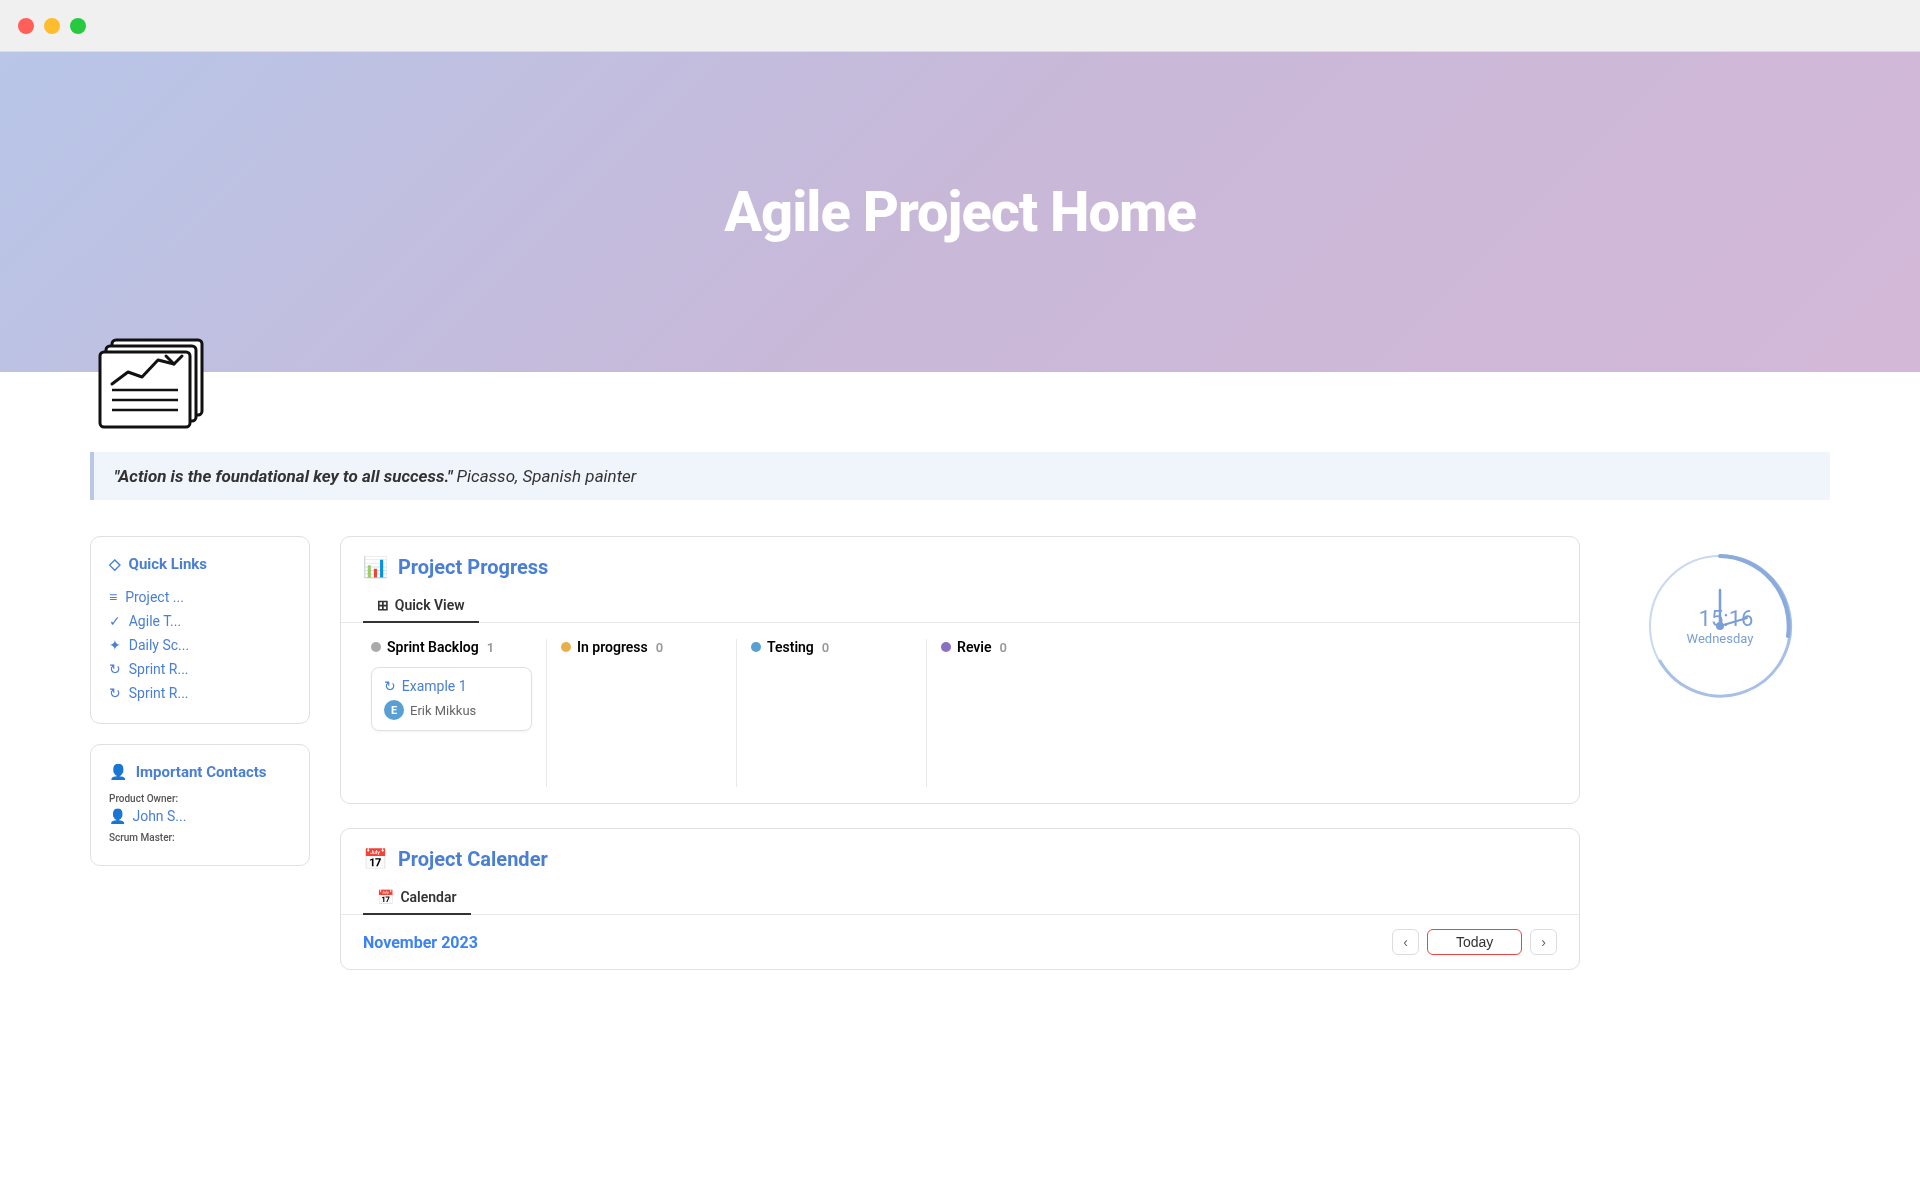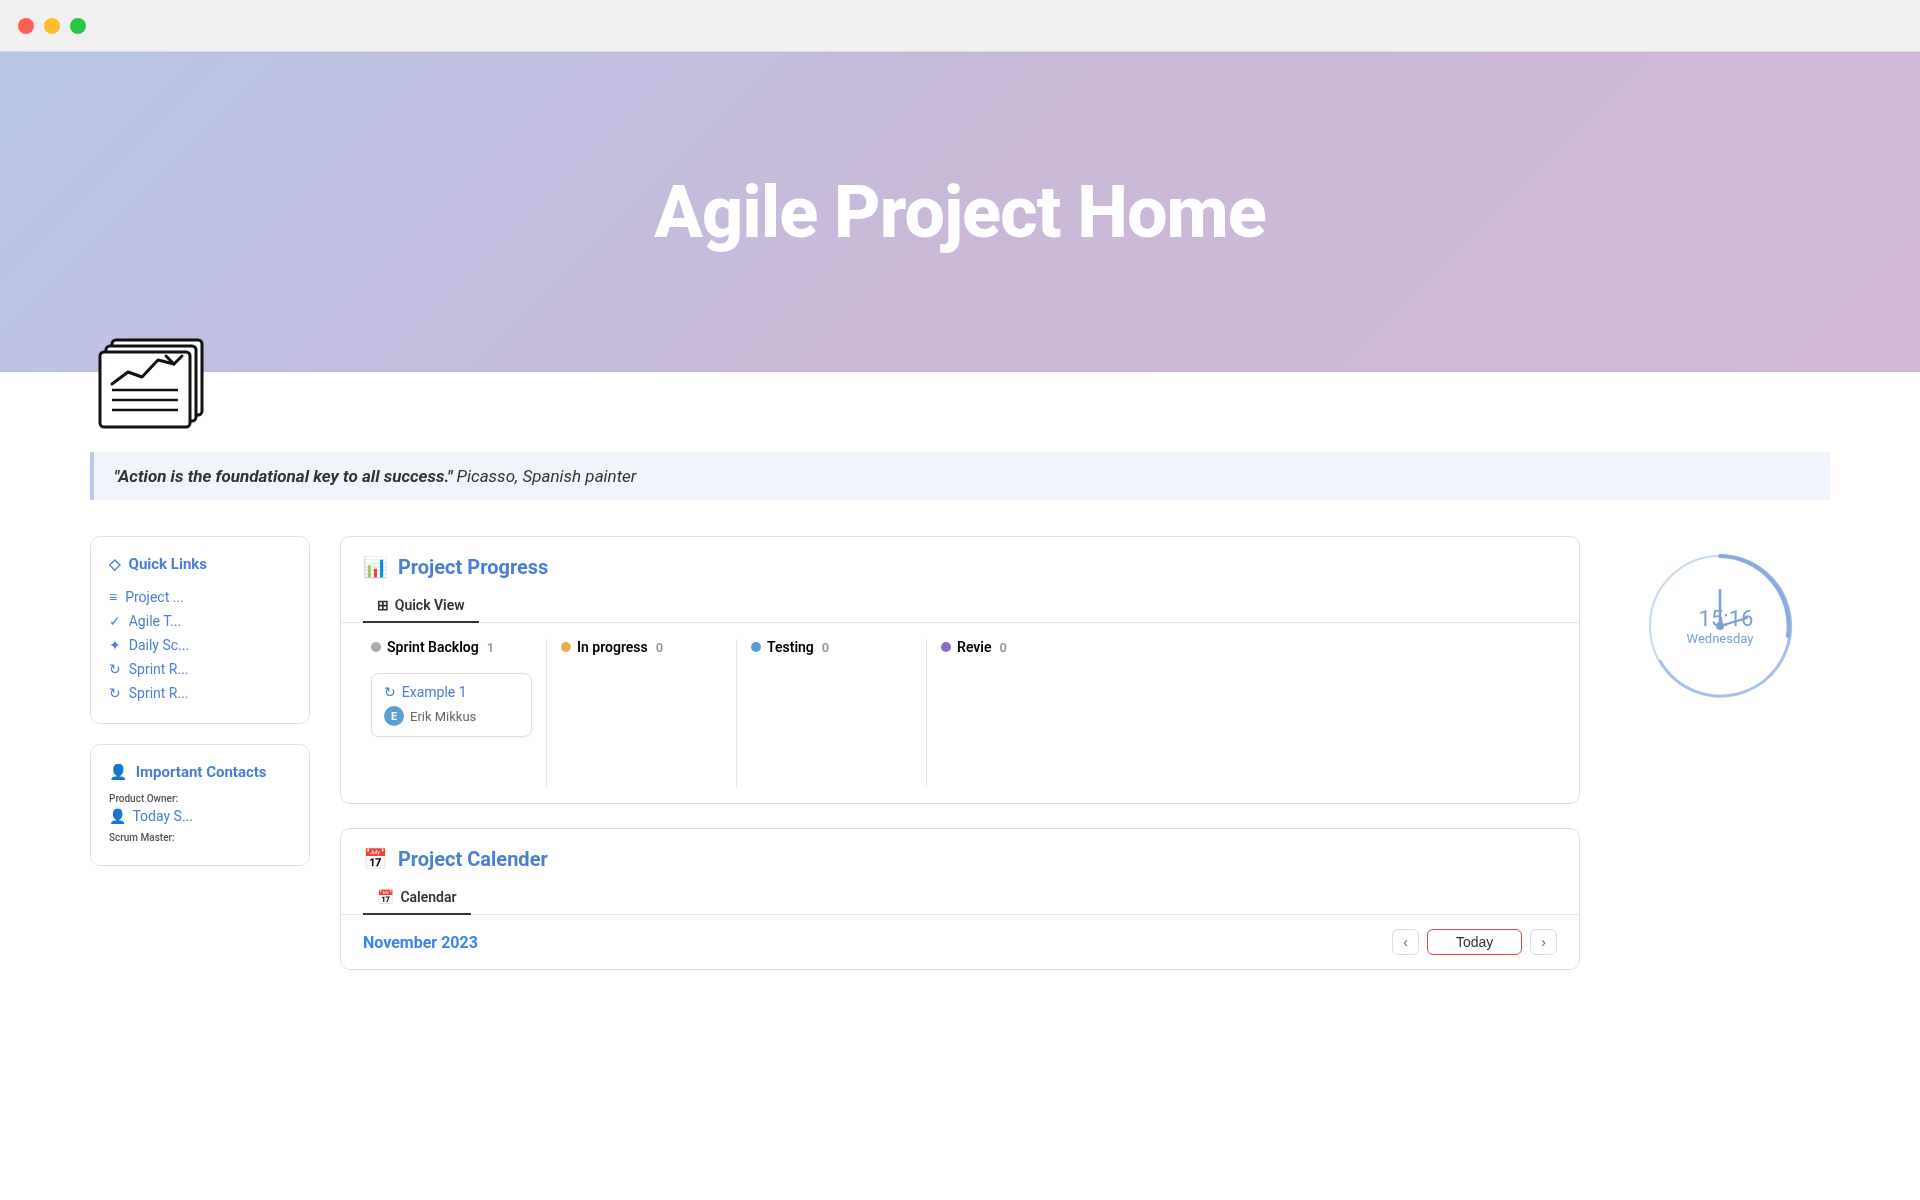--- a/index.html
+++ b/index.html
@@ -36,21 +36,21 @@
       width: 100%;
       height: 320px;
       background: linear-gradient(135deg, #b8c6e8 0%, #c9b8d8 50%, #d4b8d8 100%);
       display: flex;
       flex-direction: column;
       align-items: center;
       justify-content: center;
       position: relative;
     }
     .hero-title {
-      font-size: 72px;
+      font-size: 56px;
       font-weight: 800;
       color: #fff;
       text-align: center;
       letter-spacing: -1px;
     }
 
     
     .page-icon {
       position: absolute;
       bottom: -60px;
@@ -206,21 +206,21 @@
       min-width: 190px;
       border-right: 1px solid #e8e8e8;
       padding: 0 14px;
     }
     .kanban-col:last-child { border-right: none; }
 
     .kanban-col-header {
       display: flex;
       align-items: center;
       gap: 6px;
-      margin-bottom: 18px;
+      margin-bottom: 12px;
       font-size: 14px;
       font-weight: 600;
     }
 
     .col-dot {
       width: 10px; height: 10px;
       border-radius: 50%;
     }
     .dot-gray { background: #aaa; }
     .dot-yellow { background: #e8b04a; }
@@ -413,21 +413,21 @@
       </div>
 
       <div class="sidebar-card">
         <div class="sidebar-card-title">
           <span>👤</span>
           <span>Important Contacts</span>
         </div>
         <div class="contact-label">Product Owner:</div>
         <div class="contact-link">
           <span>👤</span>
-          <span>Today S...</span>
+          <span>John S...</span>
         </div>
         <div class="contact-label">Scrum Master:</div>
       </div>
 
     </div>
 
     <div class="center-content">
 
       <div class="panel">
         <div class="panel-header">

